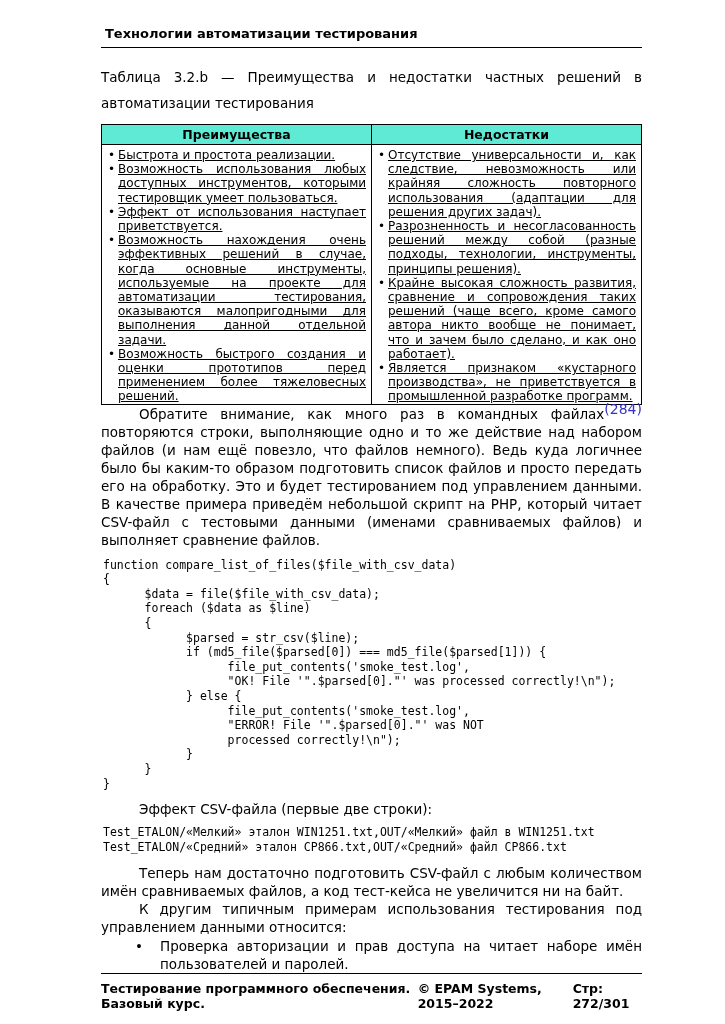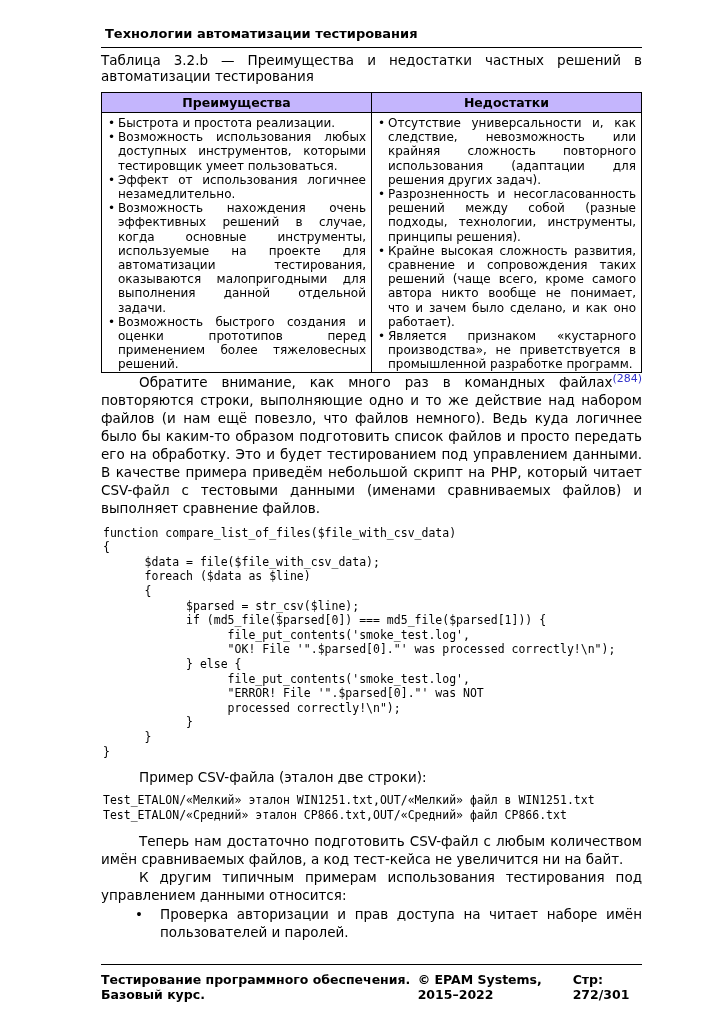--- a/index.html
+++ b/index.html
@@ -16,42 +16,43 @@
     overflow: hidden;
   }
   
   .running-header {
     font-size: 13px; font-weight: bold;
     padding: 0 0 6px 4px;
     border-bottom: 1px solid #000;
   }
   
   .table-caption {
-    font-size: 13.5px; line-height: 16px;
+    font-size: 13.5px; line-height: 26px;
     text-align: justify;
-    margin: 4px 0 8px 0;
+    margin: 16px 0 8px 0;
   }
   
   table.cmp {
     width: 100%;
     border-collapse: collapse;
     table-layout: fixed;
   }
   table.cmp th {
     border: 1px solid #000;
-    background: #c4b5fd;
+    background: #5eead4;
     font-size: 12.5px; font-weight: bold;
     padding: 2px 2px;
     text-align: center;
   }
   table.cmp td {
     border: 1px solid #000;
     vertical-align: top;
     padding: 3px 5px 0 5px;
     width: 50%;
+    text-decoration: underline;
   }
   ul.cell-list { margin: 0; padding: 0; list-style: none; }
   ul.cell-list li {
     position: relative;
     padding-left: 11px;
     font-size: 12px; line-height: 14.2px;
     text-align: justify;
   }
   ul.cell-list li::before {
     content: "\2022";
@@ -64,21 +65,21 @@
   }
   
   p.body {
     font-size: 13.5px; line-height: 18px;
     text-align: justify;
     text-indent: 38px;
     margin: 0;
   }
   p.body.nojust { text-align: left; }
   sup.footnote {
-    font-size: 11px;
+    font-size: 14px;
     vertical-align: super;
     line-height: 0;
     color: var(--footnote-link, #3333cc);
     cursor: pointer;
   }
   
   pre.code {
     font-family: "DejaVu Sans Mono", "Liberation Mono", monospace;
     font-size: 11.5px; line-height: 14.6px;
     margin: 9px 0 9px 2px;
@@ -122,21 +123,21 @@
         <th>Преимущества</th>
         <th>Недостатки</th>
       </tr>
     </thead>
     <tbody>
       <tr>
         <td>
           <ul class="cell-list">
             <li>Быстрота и простота реализации.</li>
             <li>Возможность использования любых доступных инструментов, которыми тестировщик умеет пользоваться.</li>
-            <li>Эффект от использования логичнее незамедлительно.</li>
+            <li>Эффект от использования наступает приветствуется.</li>
             <li>Возможность нахождения очень эффективных решений в случае, когда основные инструменты, используемые на проекте для автоматизации тестирования, оказываются малопригодными для выполнения данной отдельной задачи.</li>
             <li>Возможность быстрого создания и оценки прототипов перед применением более тяжеловесных решений.</li>
           </ul>
         </td>
         <td>
           <ul class="cell-list">
             <li>Отсутствие универсальности и, как следствие, невозможность или крайняя сложность повторного использования (адаптации для решения других задач).</li>
             <li>Разрозненность и несогласованность решений между собой (разные подходы, технологии, инструменты, принципы решения).</li>
             <li>Крайне высокая сложность развития, сравнение и сопровождения таких решений (чаще всего, кроме самого автора никто вообще не понимает, что и зачем было сделано, и как оно работает).</li>
             <li>Является признаком «кустарного производства», не приветствуется в промышленной разработке программ.</li>
@@ -159,21 +160,21 @@
                   file_put_contents('smoke_test.log',
                   "OK! File '".$parsed[0]."' was processed correctly!\n");
             } else {
                   file_put_contents('smoke_test.log',
                   "ERROR! File '".$parsed[0]."' was NOT
                   processed correctly!\n");
             }
       }
 }</pre>
 
-  <p class="body nojust">Пример CSV-файла (эталон две строки):</p>
+  <p class="body nojust">Эффект CSV-файла (первые две строки):</p>
 
   <pre class="code csv">Test_ETALON/«Мелкий» эталон WIN1251.txt,OUT/«Мелкий» файл в WIN1251.txt
 Test_ETALON/«Средний» эталон CP866.txt,OUT/«Средний» файл CP866.txt</pre>
 
   <p class="body">Теперь нам достаточно подготовить CSV-файл с любым количеством имён сравниваемых файлов, а код тест-кейса не увеличится ни на байт.</p>
 
   <p class="body">К другим типичным примерам использования тестирования под управлением данными относится:</p>
 
   <ul class="body-bullets">
     <li>Проверка авторизации и прав доступа на читает наборе имён пользователей и паролей.</li>

